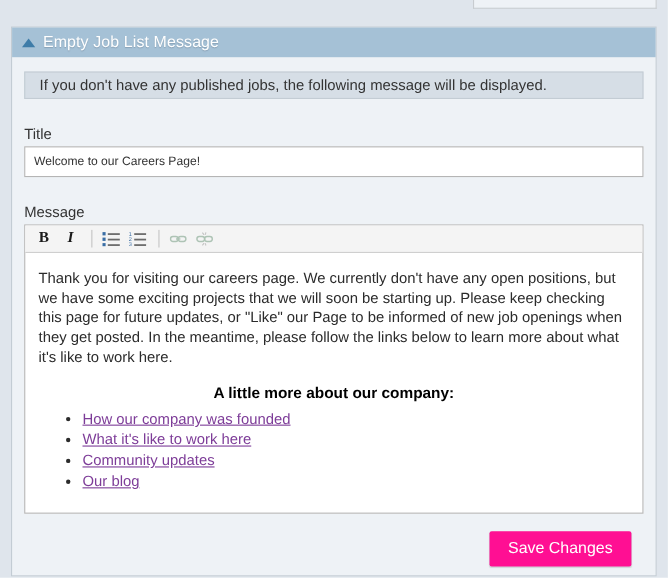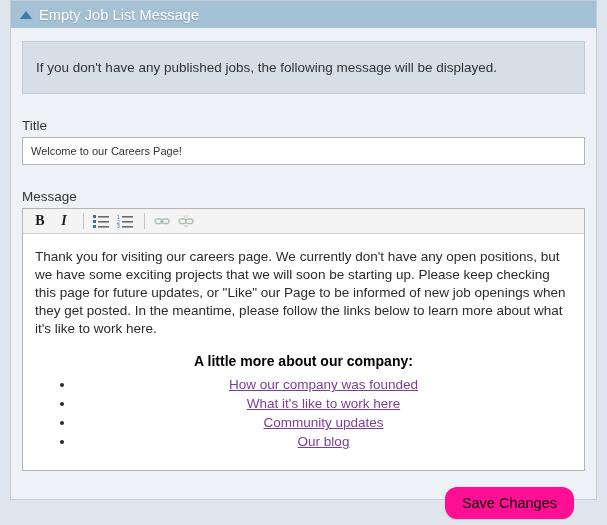--- a/index.html
+++ b/index.html
@@ -25,21 +25,21 @@
     height: 8px;
     background: #eef2f6;
     border: 1px solid #c8ccd0;
     border-top: none;
     box-sizing: border-box;
   }
 
   .panel {
     position: absolute;
     left: 10px;
-    top: 0;
+    top: 24px;
     width: 587px;
     height: 500px;
     background: #eef2f6;
     border: 1px solid #c3ccd4;
     box-sizing: border-box;
     box-shadow: 0 0 0 0 rgba(0,0,0,0);
   }
 
   .panel-header {
     height: 27px;
@@ -67,21 +67,21 @@
 
   .panel-body {
     padding: 13px 11px 0 11px;
     box-sizing: border-box;
   }
 
   .info-box {
     background: #d6dee6;
     border: 1px solid #c3ccd4;
     box-sizing: border-box;
-    padding: 18px 13px;
+    padding: 4px 13px;
     font-size: 13.5px;
     color: #333333;
     margin-bottom: 15px;
   }
 
   .field-label {
     font-size: 13.5px;
     color: #333333;
     margin-bottom: 4px;
     margin-top: 24px;
@@ -153,40 +153,39 @@
     margin: 0 0 6px 0;
     font-size: 14px;
     font-weight: bold;
     color: #000000;
     text-align: center;
   }
   .editor-body ul {
     margin: 0;
     padding-left: 40px;
     list-style: disc;
-    text-align: center;
   }
   .editor-body li {
     margin: 0 0 1px 0;
   }
   .editor-body a {
     color: #7d3c98;
     text-decoration: underline;
   }
 
   .footer {
     padding: 16px 11px 0 0;
     display: flex;
     justify-content: flex-end;
   }
   .save-btn {
     background: #ff0f93;
-    color: #000000;
+    color: #ffffff;
     border: none;
-    border-radius: 12px;
+    border-radius: 2px;
     padding: 8px 17px;
     font-family: "Liberation Sans", sans-serif;
     font-size: 14.5px;
     cursor: pointer;
     box-shadow: 0 1px 1px rgba(0,0,0,0.12);
   }
 </style>
 </head>
 <body>
 

